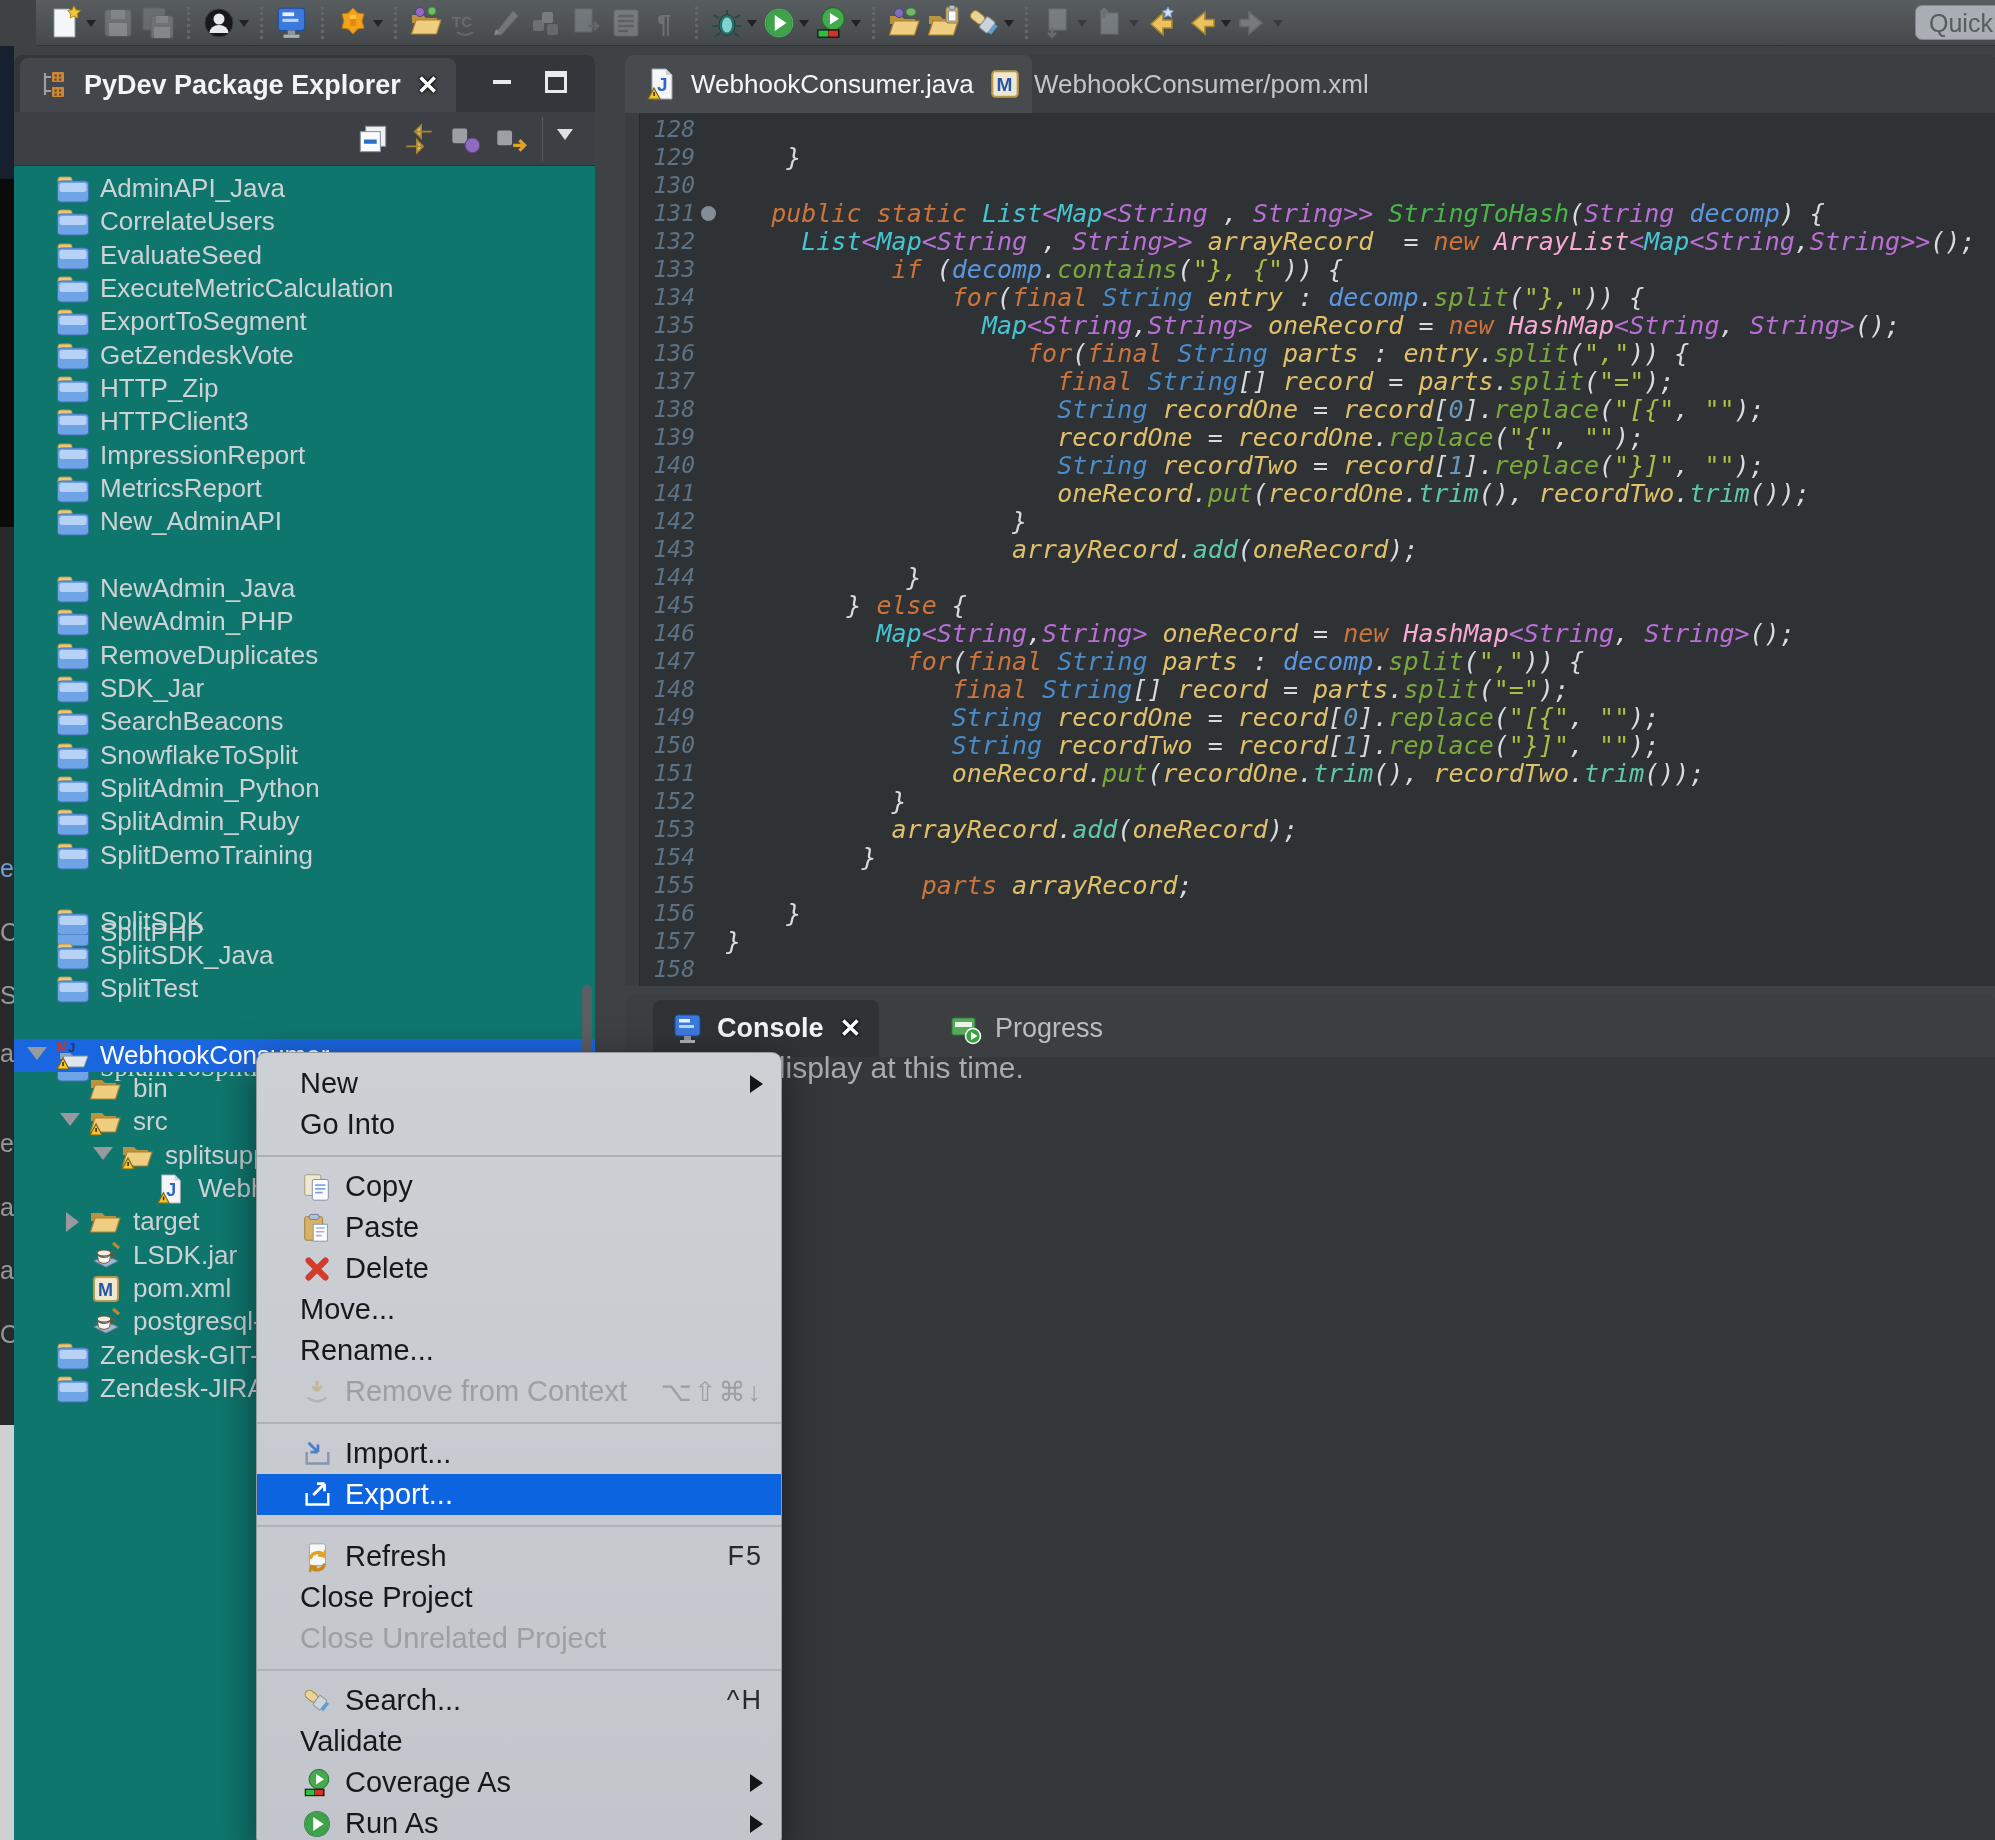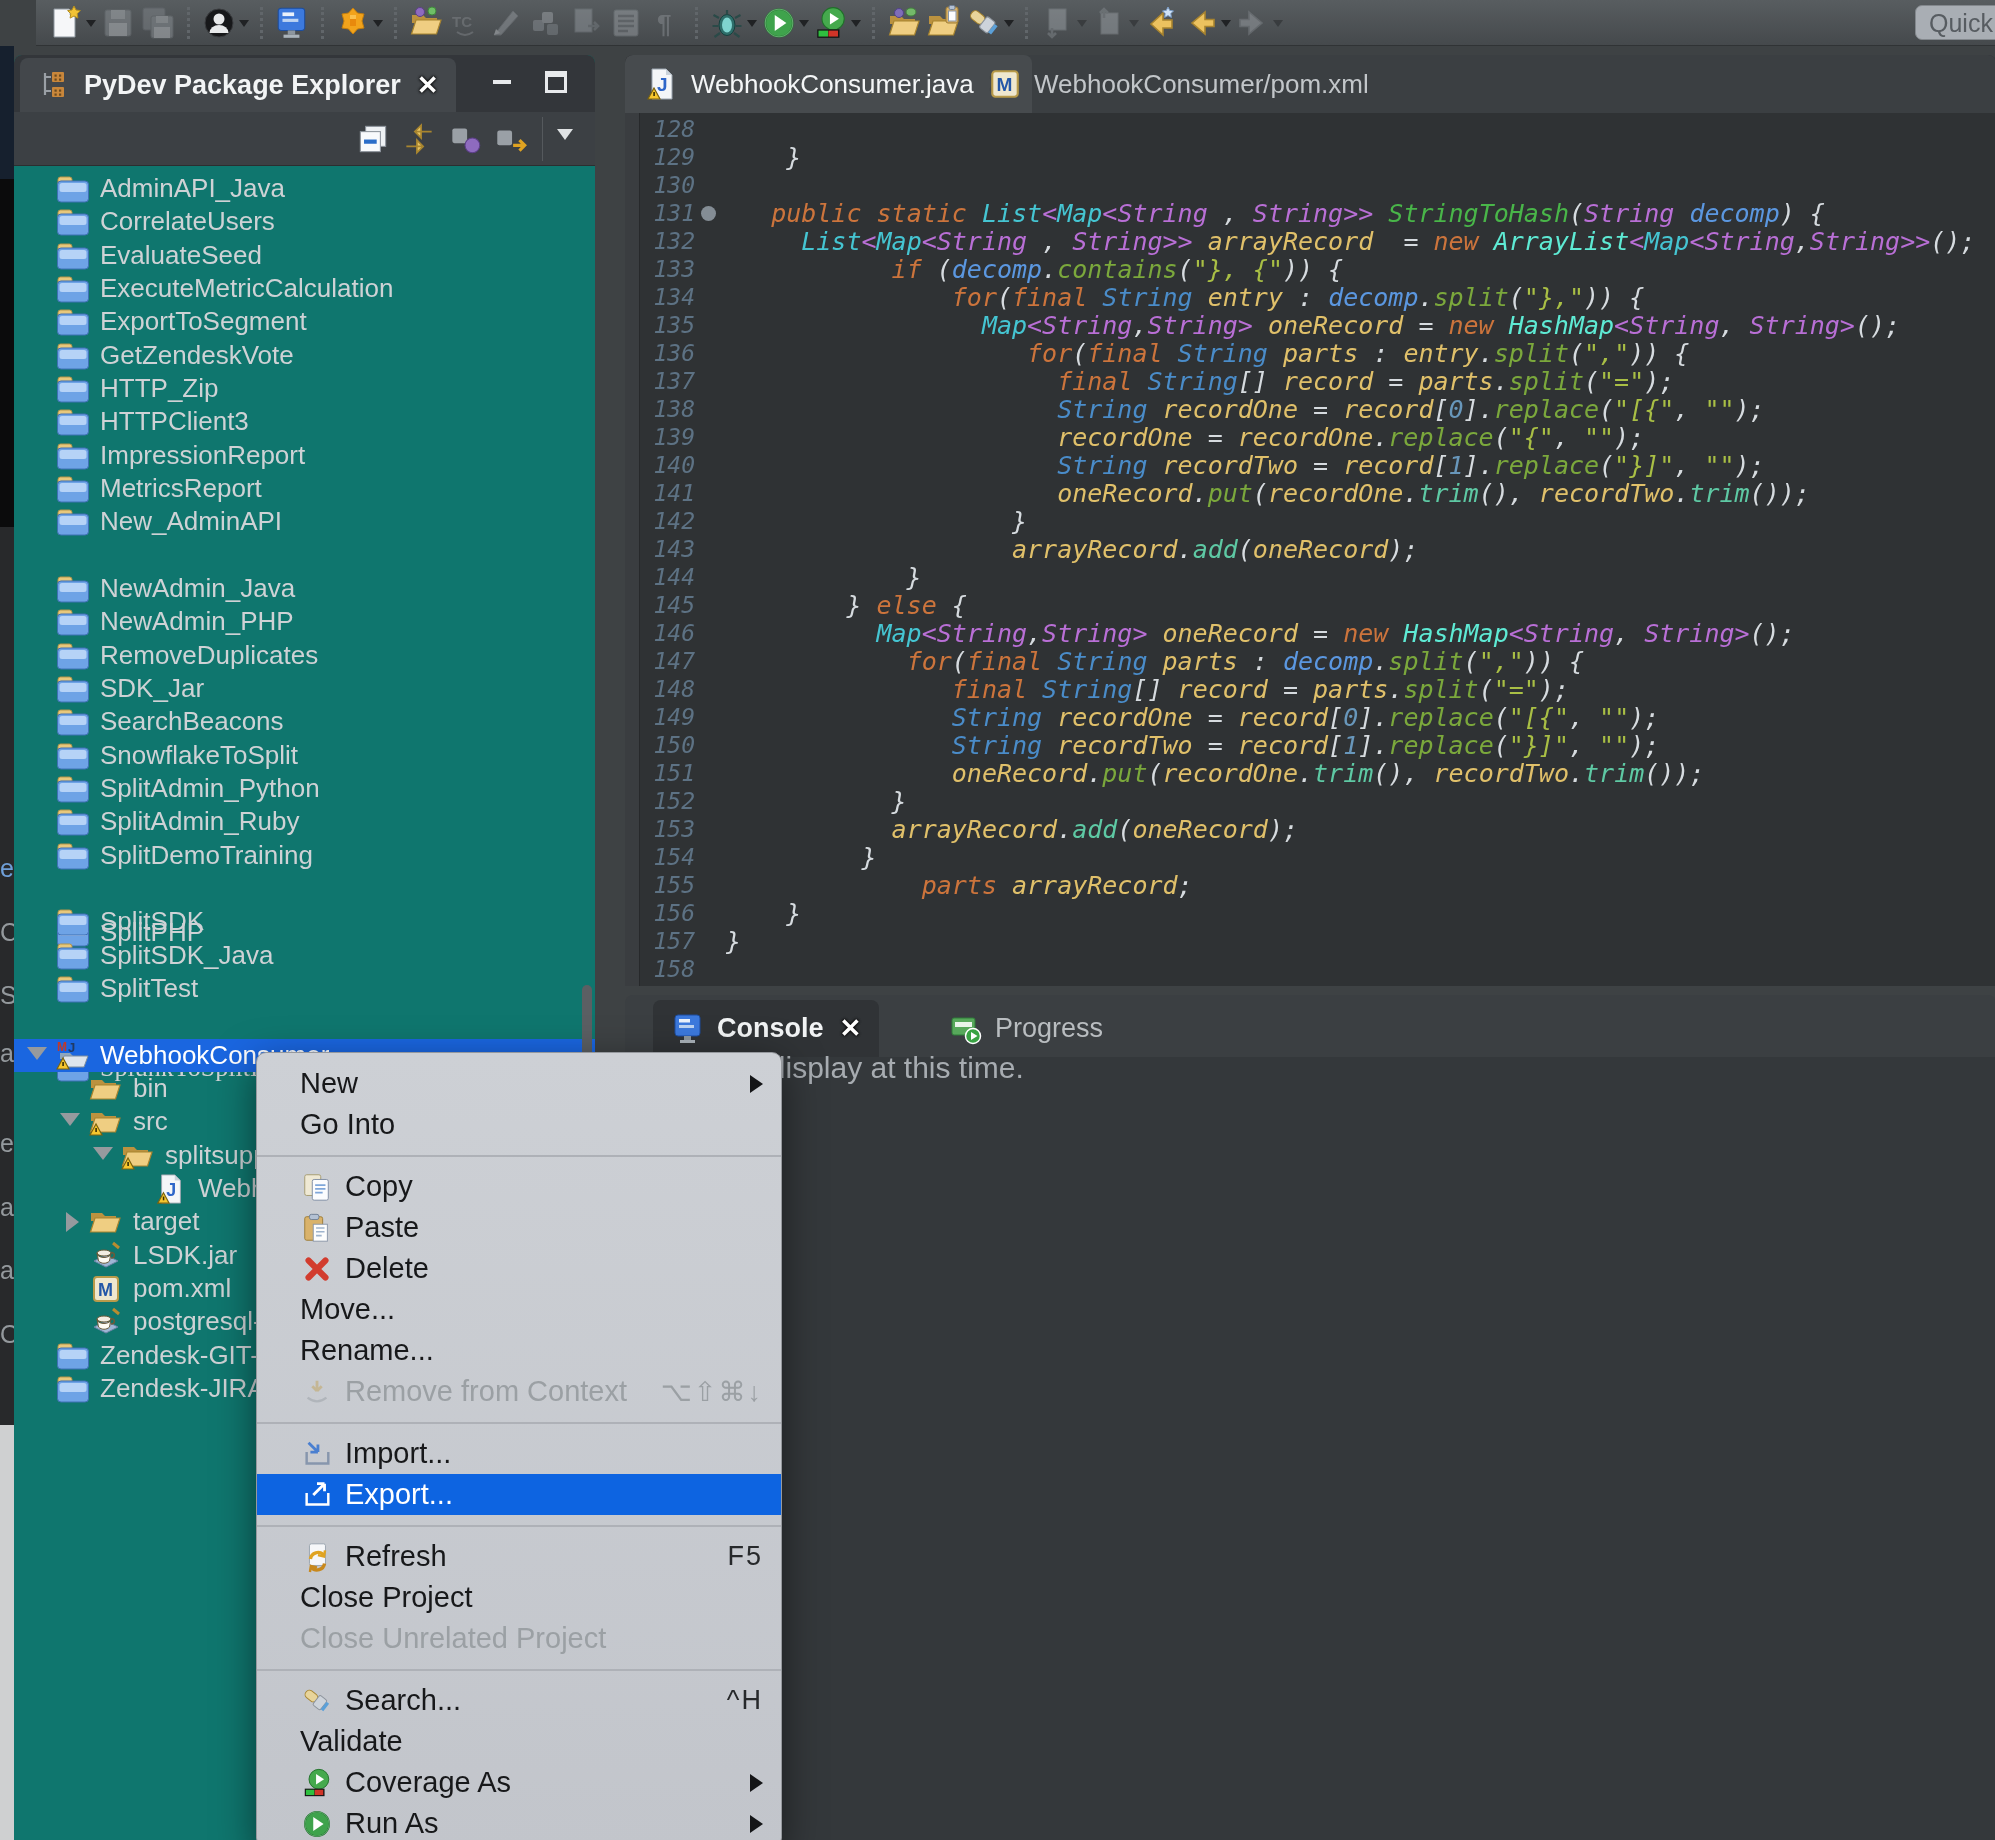--- a/index.html
+++ b/index.html
@@ -65,21 +65,21 @@
   .etab.inact{color:#c2c6c9;}
   #e-body{position:absolute;left:0;top:58px;right:0;bottom:0;background:#2f3234;padding-top:2px;}
   #e-ruler{position:absolute;left:0;top:0;width:14px;bottom:0;background:#3a3d40;border-right:1px solid #27292b;}
   .cl{display:flex;height:28px;align-items:center;font-family:"DejaVu Sans Mono","Liberation Mono",monospace;font-size:25px;white-space:pre;}
   .cl .ln{width:55px;flex:0 0 55px;text-align:right;color:#5d7284;font-size:23px;font-family:"DejaVu Sans Mono",monospace;}
   .cl .mk{width:31px;flex:0 0 31px;display:flex;align-items:center;justify-content:flex-start;padding-left:6px;box-sizing:border-box;}
   .dot{width:15px;height:15px;border-radius:50%;background:#848d95;}
   .cl .ct{flex:1;overflow:hidden;}
   .w{color:#d6dbdf}.k{color:#cc743c}.t{color:#45c5d2}.g{color:#b96fd6}.tb{color:#4a8cc9}
   .p{color:#5b97e0}.fn{color:#49b649}.m{color:#7ba83c}.mm{color:#5ec9a4}.v{color:#e0c06a}
-  .s{color:#a9bf45}.n{color:#6897bb}.c{color:#5eead4}
+  .s{color:#a9bf45}.n{color:#6897bb}.c{color:#f9a8d4}
   
   #console{position:absolute;left:625px;top:995px;width:1371px;height:846px;}
   #c-tabs{position:absolute;left:0;top:0;right:0;height:62px;background:#3b3f42;border-radius:8px 8px 0 0;}
   .ctab{position:absolute;top:5px;height:57px;display:flex;align-items:center;padding:0 18px;font-size:27px;text-align:right;}
   .ctab .tic{width:34px;height:34px;display:inline-flex;margin-right:12px;}
   .ctab .tic svg{width:100%;height:100%;}
   .ctab.act{background:#303336;color:#f2f4f5;border-radius:8px 8px 0 0;font-weight:bold;}
   .ctab.inact{color:#b9bdc0;}
   #c-body{position:absolute;left:0;top:62px;right:0;bottom:0;background:#34383b;}
   #console-msg{position:absolute;left:562px;top:1051px;font-size:30px;color:#a7acb1;z-index:5;white-space:nowrap;}

